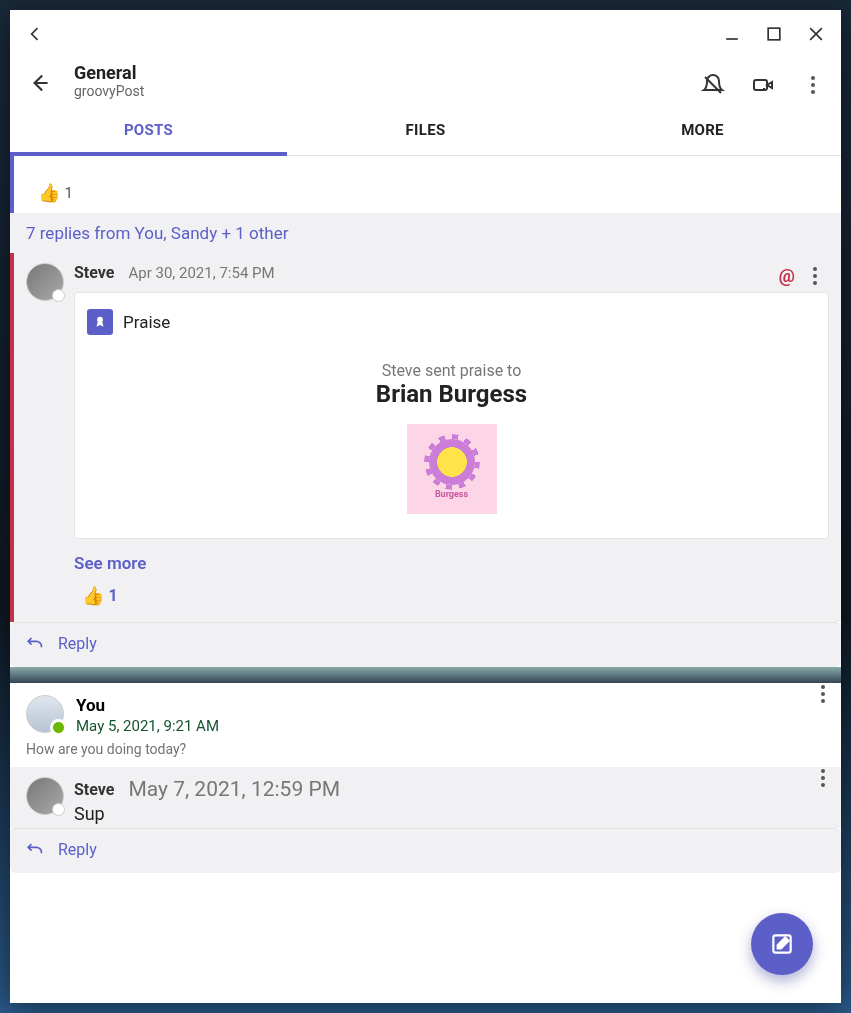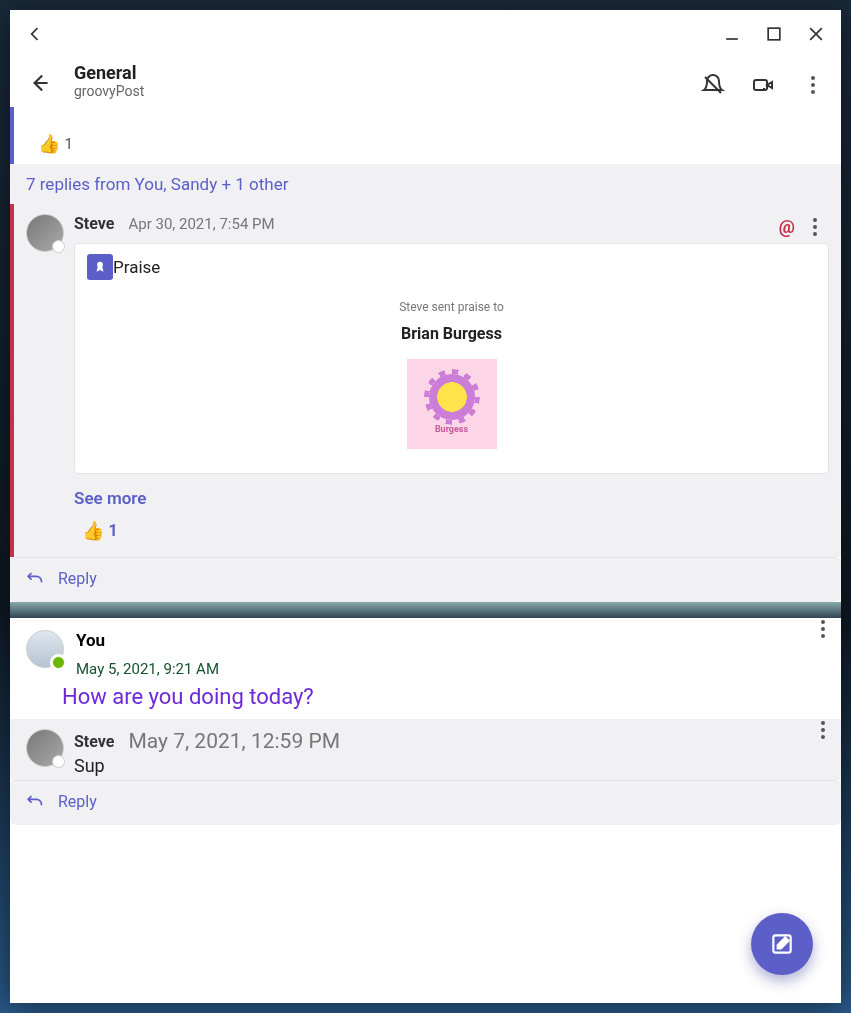--- a/index.html
+++ b/index.html
@@ -126,29 +126,29 @@
   .more-v { cursor:pointer; color:#555; width:20px; display:flex; align-items:center; justify-content:center; }
 
   .praise-card {
     background:#fff;
     border:1px solid #e4e4e7;
     border-radius:4px;
     margin-top:10px;
     overflow:hidden;
     color:#222;
   }
-  .praise-head { display:flex; align-items:center; padding:10px 12px; font-size:17px; }
+  .praise-head { display:flex; align-items:center; gap:10px; padding:16px 12px; font-size:17px; }
   .praise-badge-sq {
     width:26px; height:26px; background:#5b5fc7; border-radius:3px;
     display:flex; align-items:center; justify-content:center; color:#fff;
   }
   .praise-badge-sq svg { width:14px; height:14px; }
   .praise-body { text-align:center; padding: 10px 12px 24px 12px; }
-  .praise-body .subtext { color:#777; font-size:12px; margin-bottom:10px; }
-  .praise-body .target { font-size:16px; font-weight:700; margin-bottom:16px; }
+  .praise-body .subtext { color:#777; font-size:16px; }
+  .praise-body .target { font-size:24px; font-weight:700; margin-bottom:16px; }
   .praise-stamp {
     width:90px; height:90px; margin:0 auto; background:#fcd6e6;
     display:flex; flex-direction:column; align-items:center; justify-content:center;
     gap:4px;
   }
   .stamp-sun {
     width:46px; height:46px; border-radius:50%;
     background: radial-gradient(circle at 50% 50%, #ffe34a 0 45%, #cc7dd8 46% 100%);
     position:relative;
   }
@@ -178,23 +178,23 @@
   }
   .reply-action svg { width:20px; height:20px; }
 
   .big-divider { height:16px; background: linear-gradient(180deg,#8aa,#345); }
 
   .msg-plain {
     background:#fff;
     padding: 12px 16px 10px 16px;
     position:relative;
   }
-  .msg-plain .text { color:#6d28d9; font-size:22px; padding-top:6px;margin-left:36px; }
+  .msg-plain .text { color:#737373; font-size:14px; padding-top:6px; }
   .msg-plain .meta-block { display:flex; gap:12px; }
-  .msg-plain .meta-text { display:flex; flex-direction:column; gap:10px; }
+  .msg-plain .meta-text { display:flex; flex-direction:column; gap:2px; }
   .msg-plain .meta-text .name { font-weight:700; font-size:17px; }
   .msg-plain .meta-text .time { font-size:15px; color:#14532d; }
 
   .reply-item {
     background:#f1f1f4;
     padding:10px 16px 4px 16px;
     position:relative;
   }
   .reply-item .row { display:flex; gap:10px; align-items:flex-start; }
   .reply-item .name { font-weight:700; font-size:16px; color:#333; }
@@ -276,20 +276,25 @@
       <div class="header-btn">
         <div class="v-dots">
             <span></span>
             <span></span>
             <span></span>
           </div>
       </div>
     </div>
   </div>
 
+  <div class="tabs">
+    <div class="tab active">POSTS</div>
+    <div class="tab">FILES</div>
+    <div class="tab">MORE</div>
+  </div>
 
   <div class="content">
 
     <div class="thread-root">
       <div class="reactions">
         <span class="thumb">👍</span>
         <span>1</span>
       </div>
     </div>
     <div class="replies-summary">7 replies from You, Sandy + 1 other</div>

